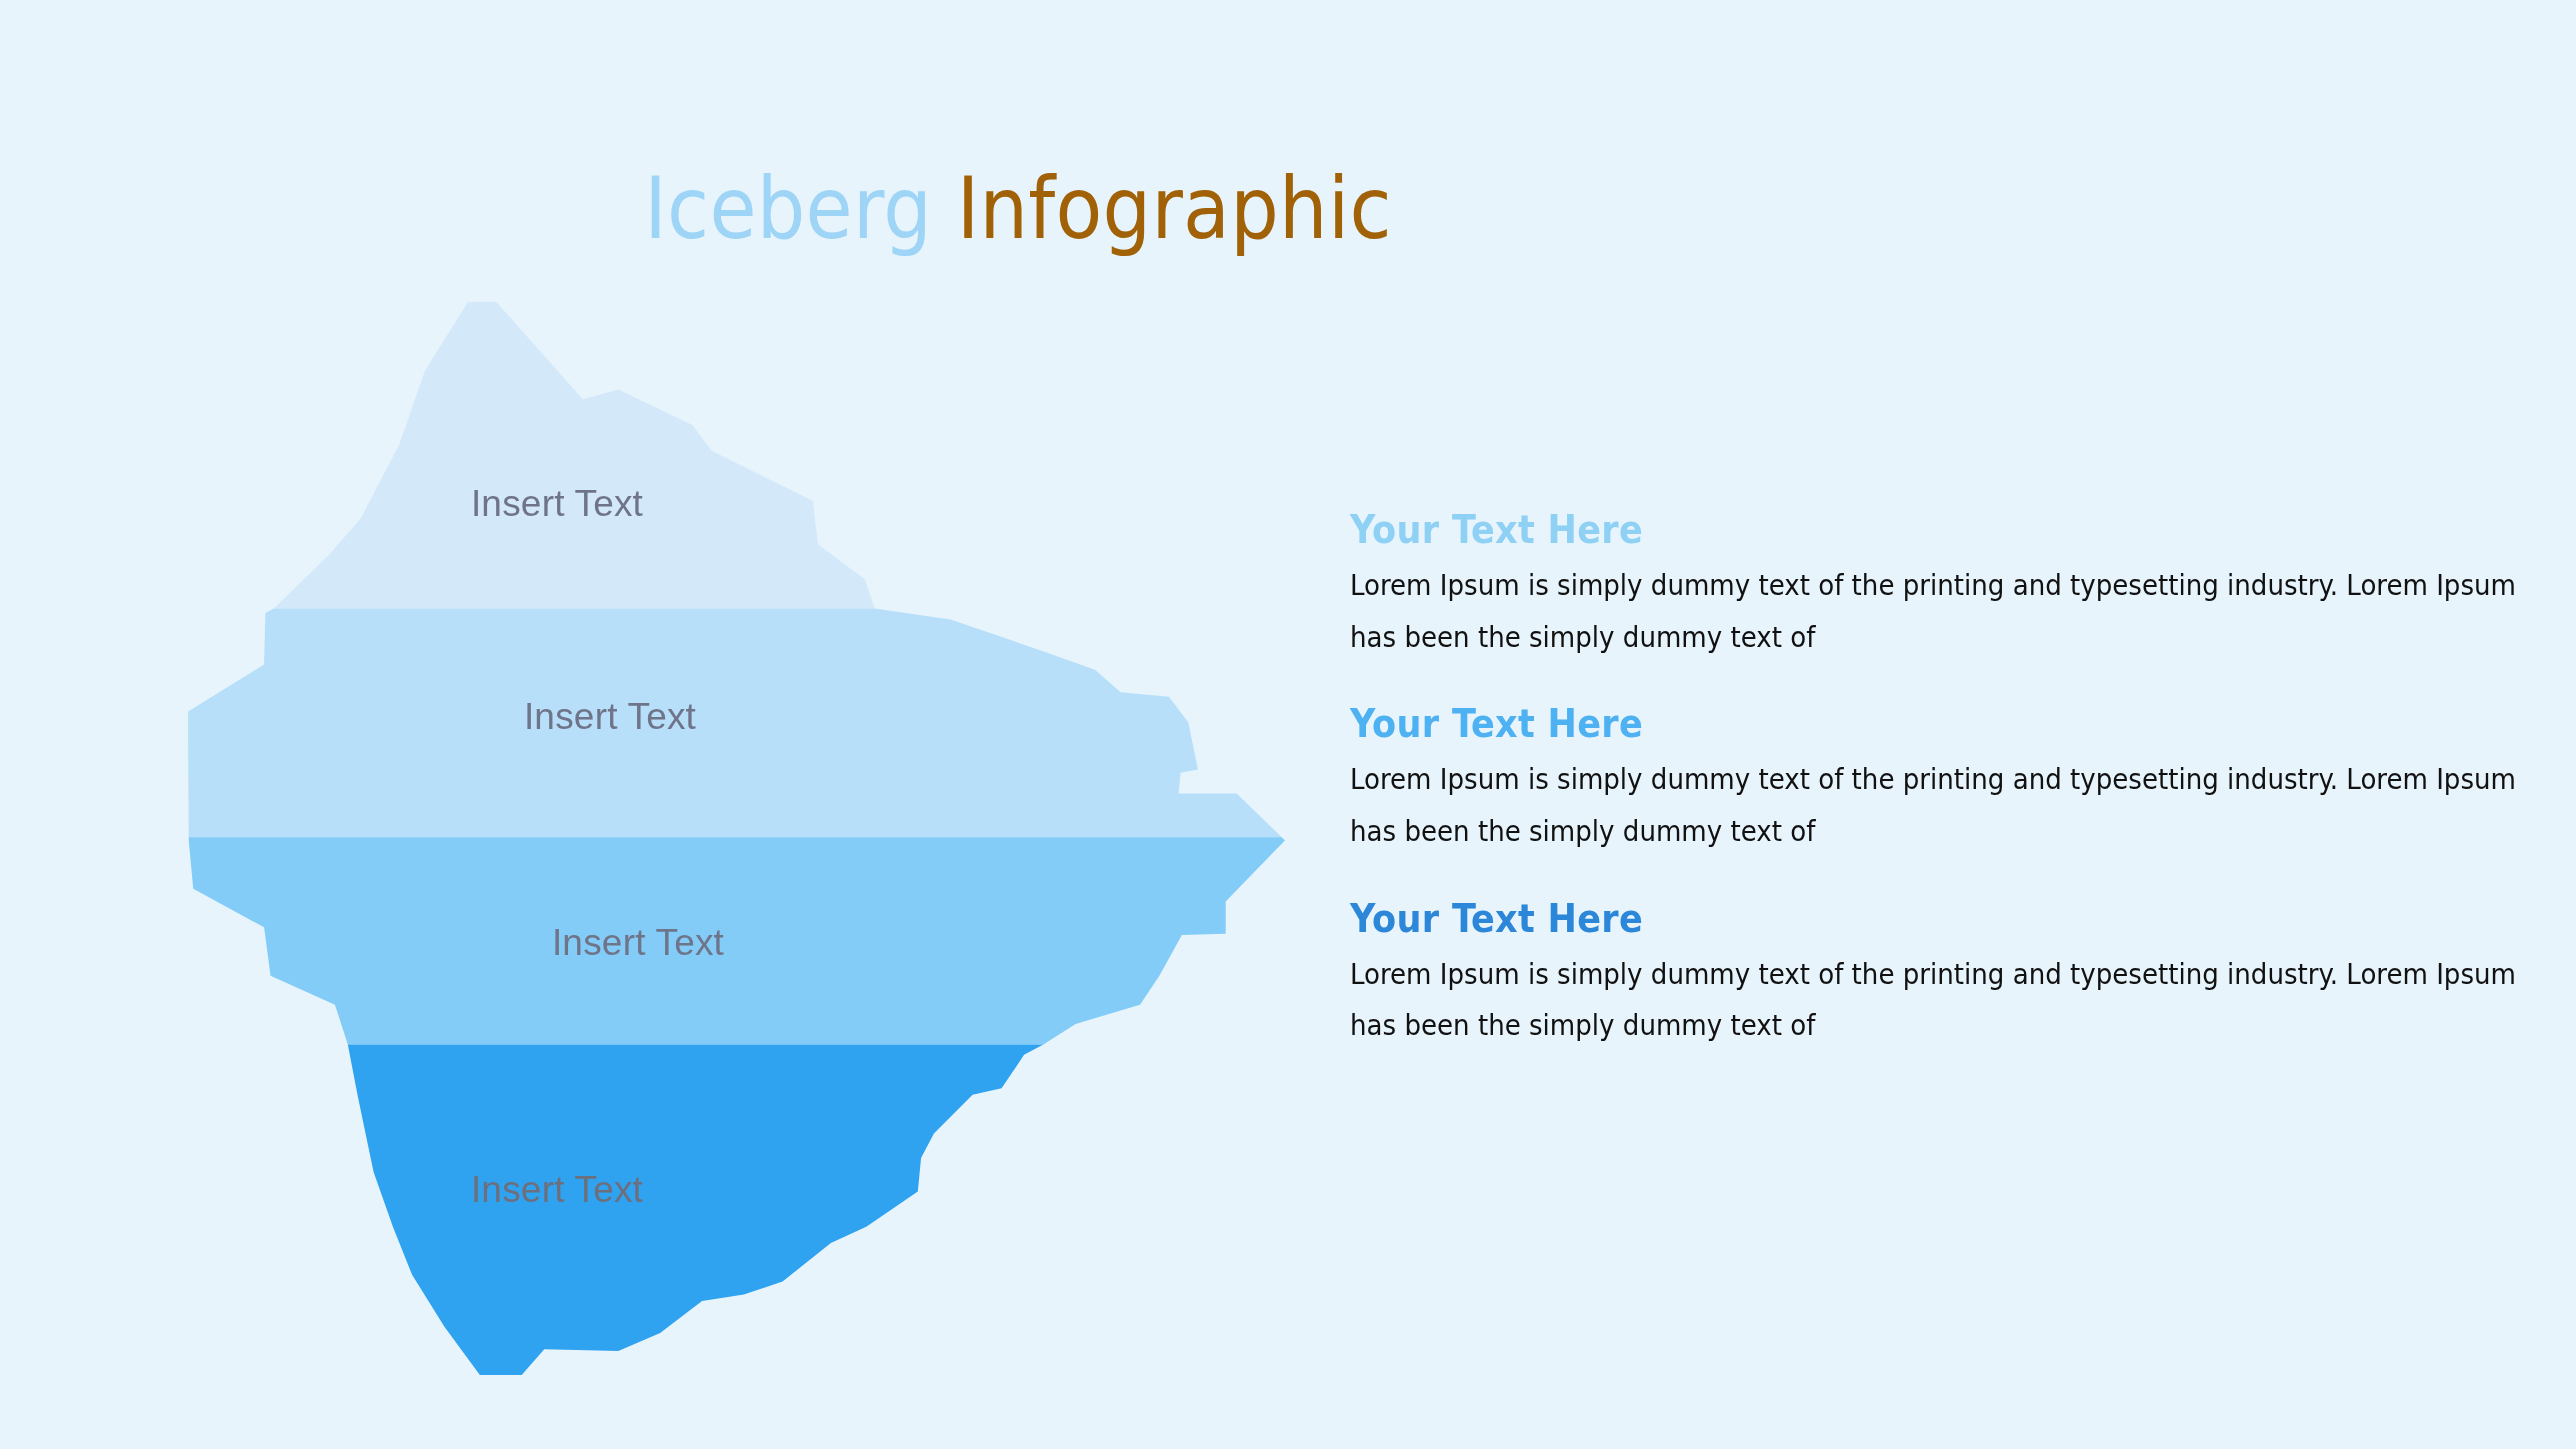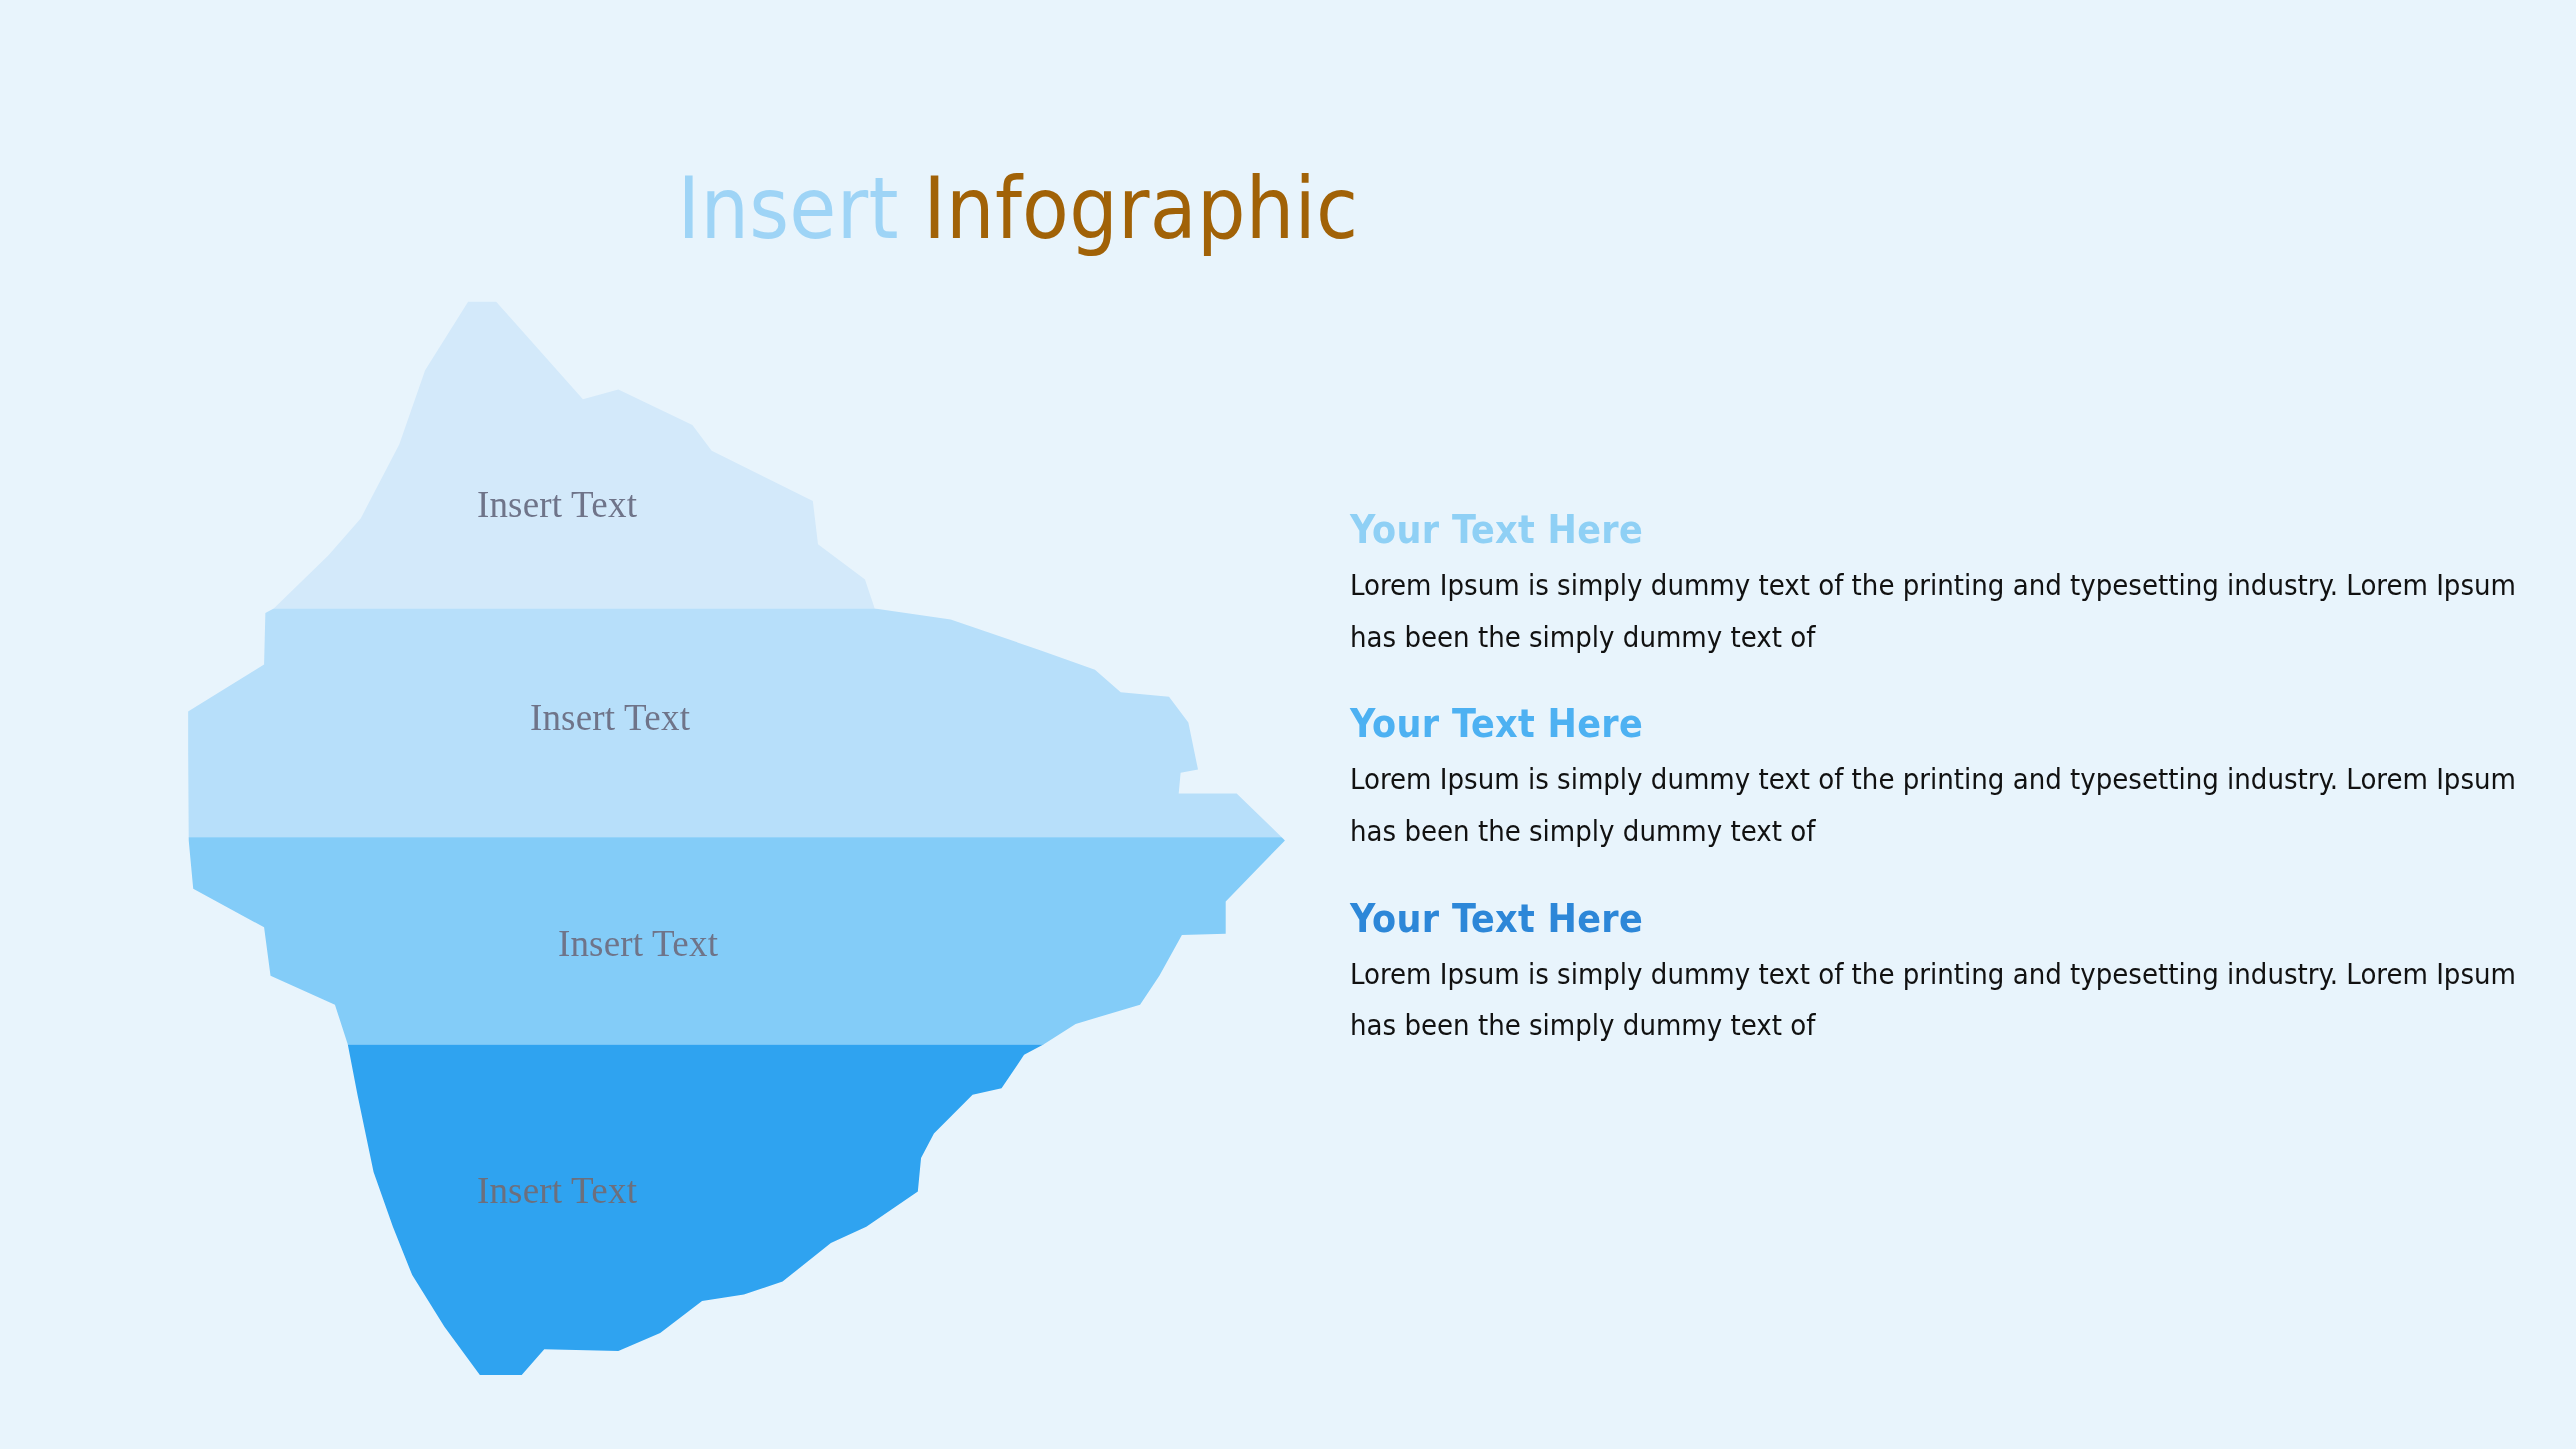--- a/index.html
+++ b/index.html
@@ -55,21 +55,21 @@
   #iceberg-svg {
     position: absolute;
     left: 0;
     top: 0;
     width: 1417px;
     height: 1449px;
   }
 
   .iceberg-label {
     position: absolute;
-    font-family: Liberation Serif, serif;
+    font-family: Liberation Sans, sans-serif;
     font-size: 37px;
     font-weight: 400;
     color: #6f7489;
     white-space: nowrap;
     transform: translate(-50%, -50%);
     letter-spacing: 0.2px;
   }
   .iceberg-label.deep { color: #6d6f7c; }
 
   
@@ -102,21 +102,21 @@
     margin: 0;
     width: 1214px;
   }
 </style>
 </head>
 <body>
 
 <div id="slide">
 
   <div id="title-block">
-    <span class="t-word" id="title-primary">Insert</span><span class="t-word" id="title-secondary"> Infographic</span>
+    <span class="t-word" id="title-primary">Iceberg</span><span class="t-word" id="title-secondary"> Infographic</span>
   </div>
 
   <div id="iceberg-figure">
 
     <svg id="iceberg-svg" viewBox="0 0 2200 2250" preserveAspectRatio="none">
       <defs>
 
         <clipPath id="icebergClip">
           <path d="
             M 727 468

